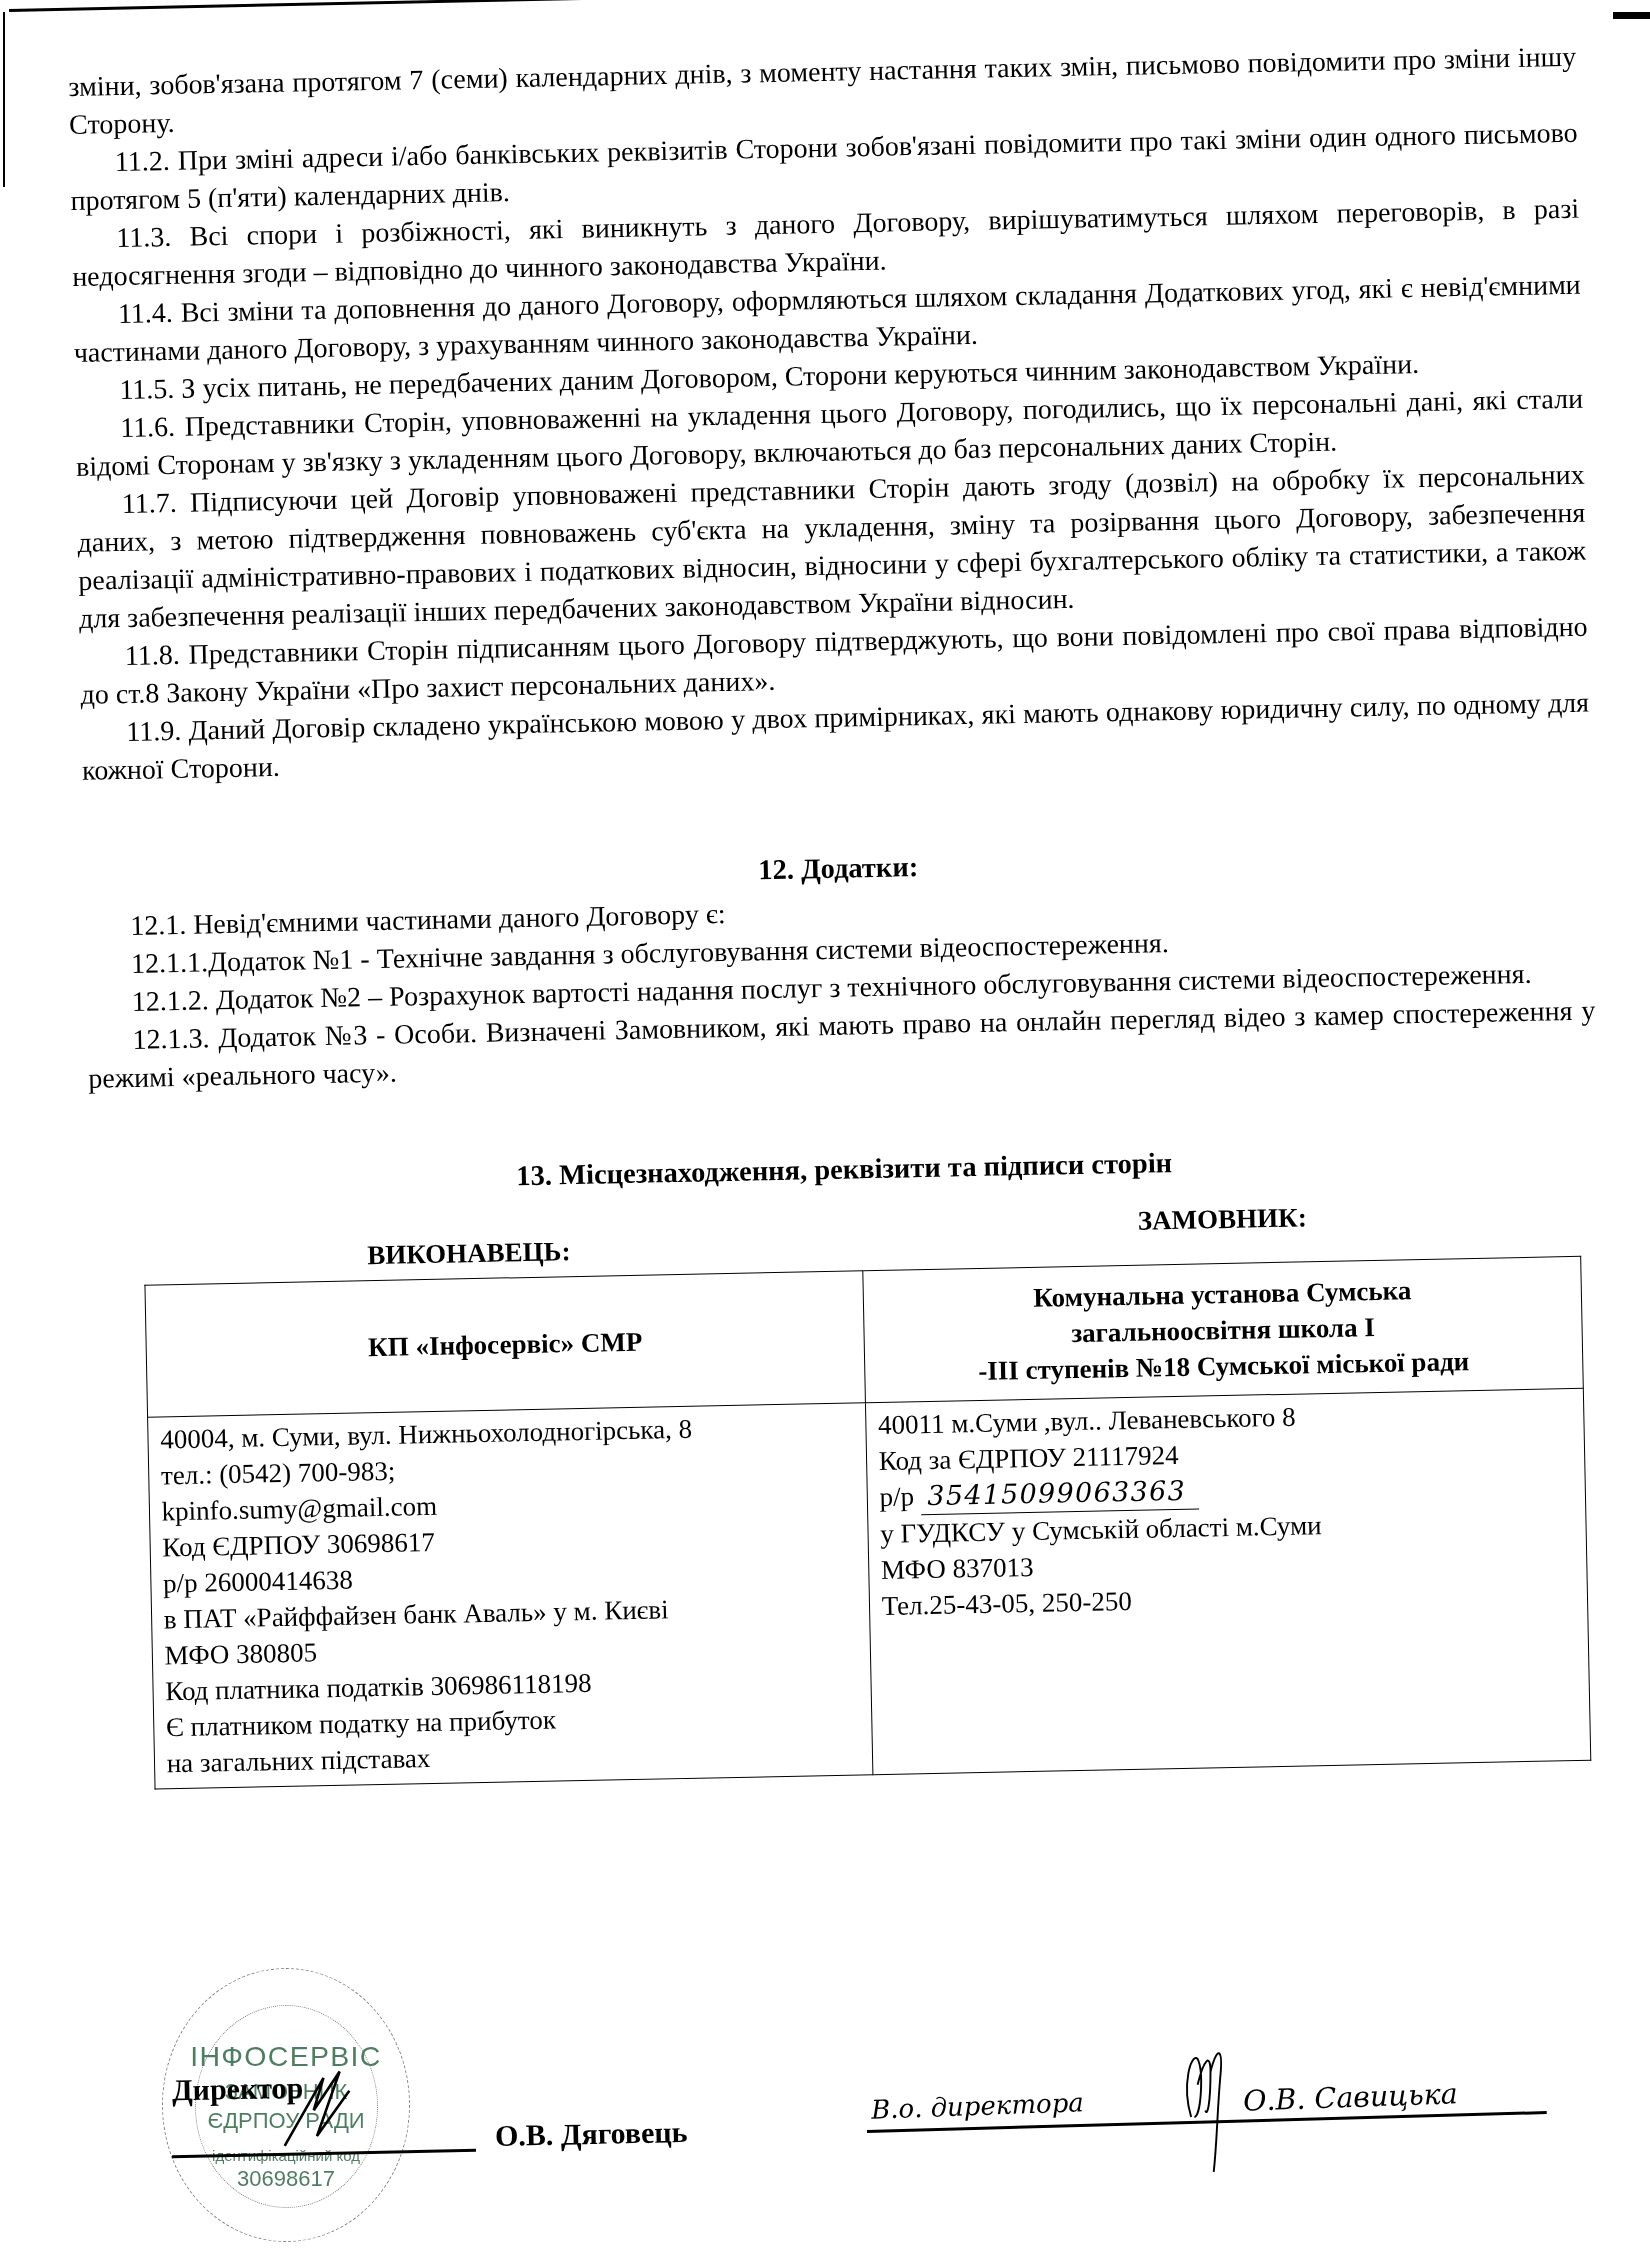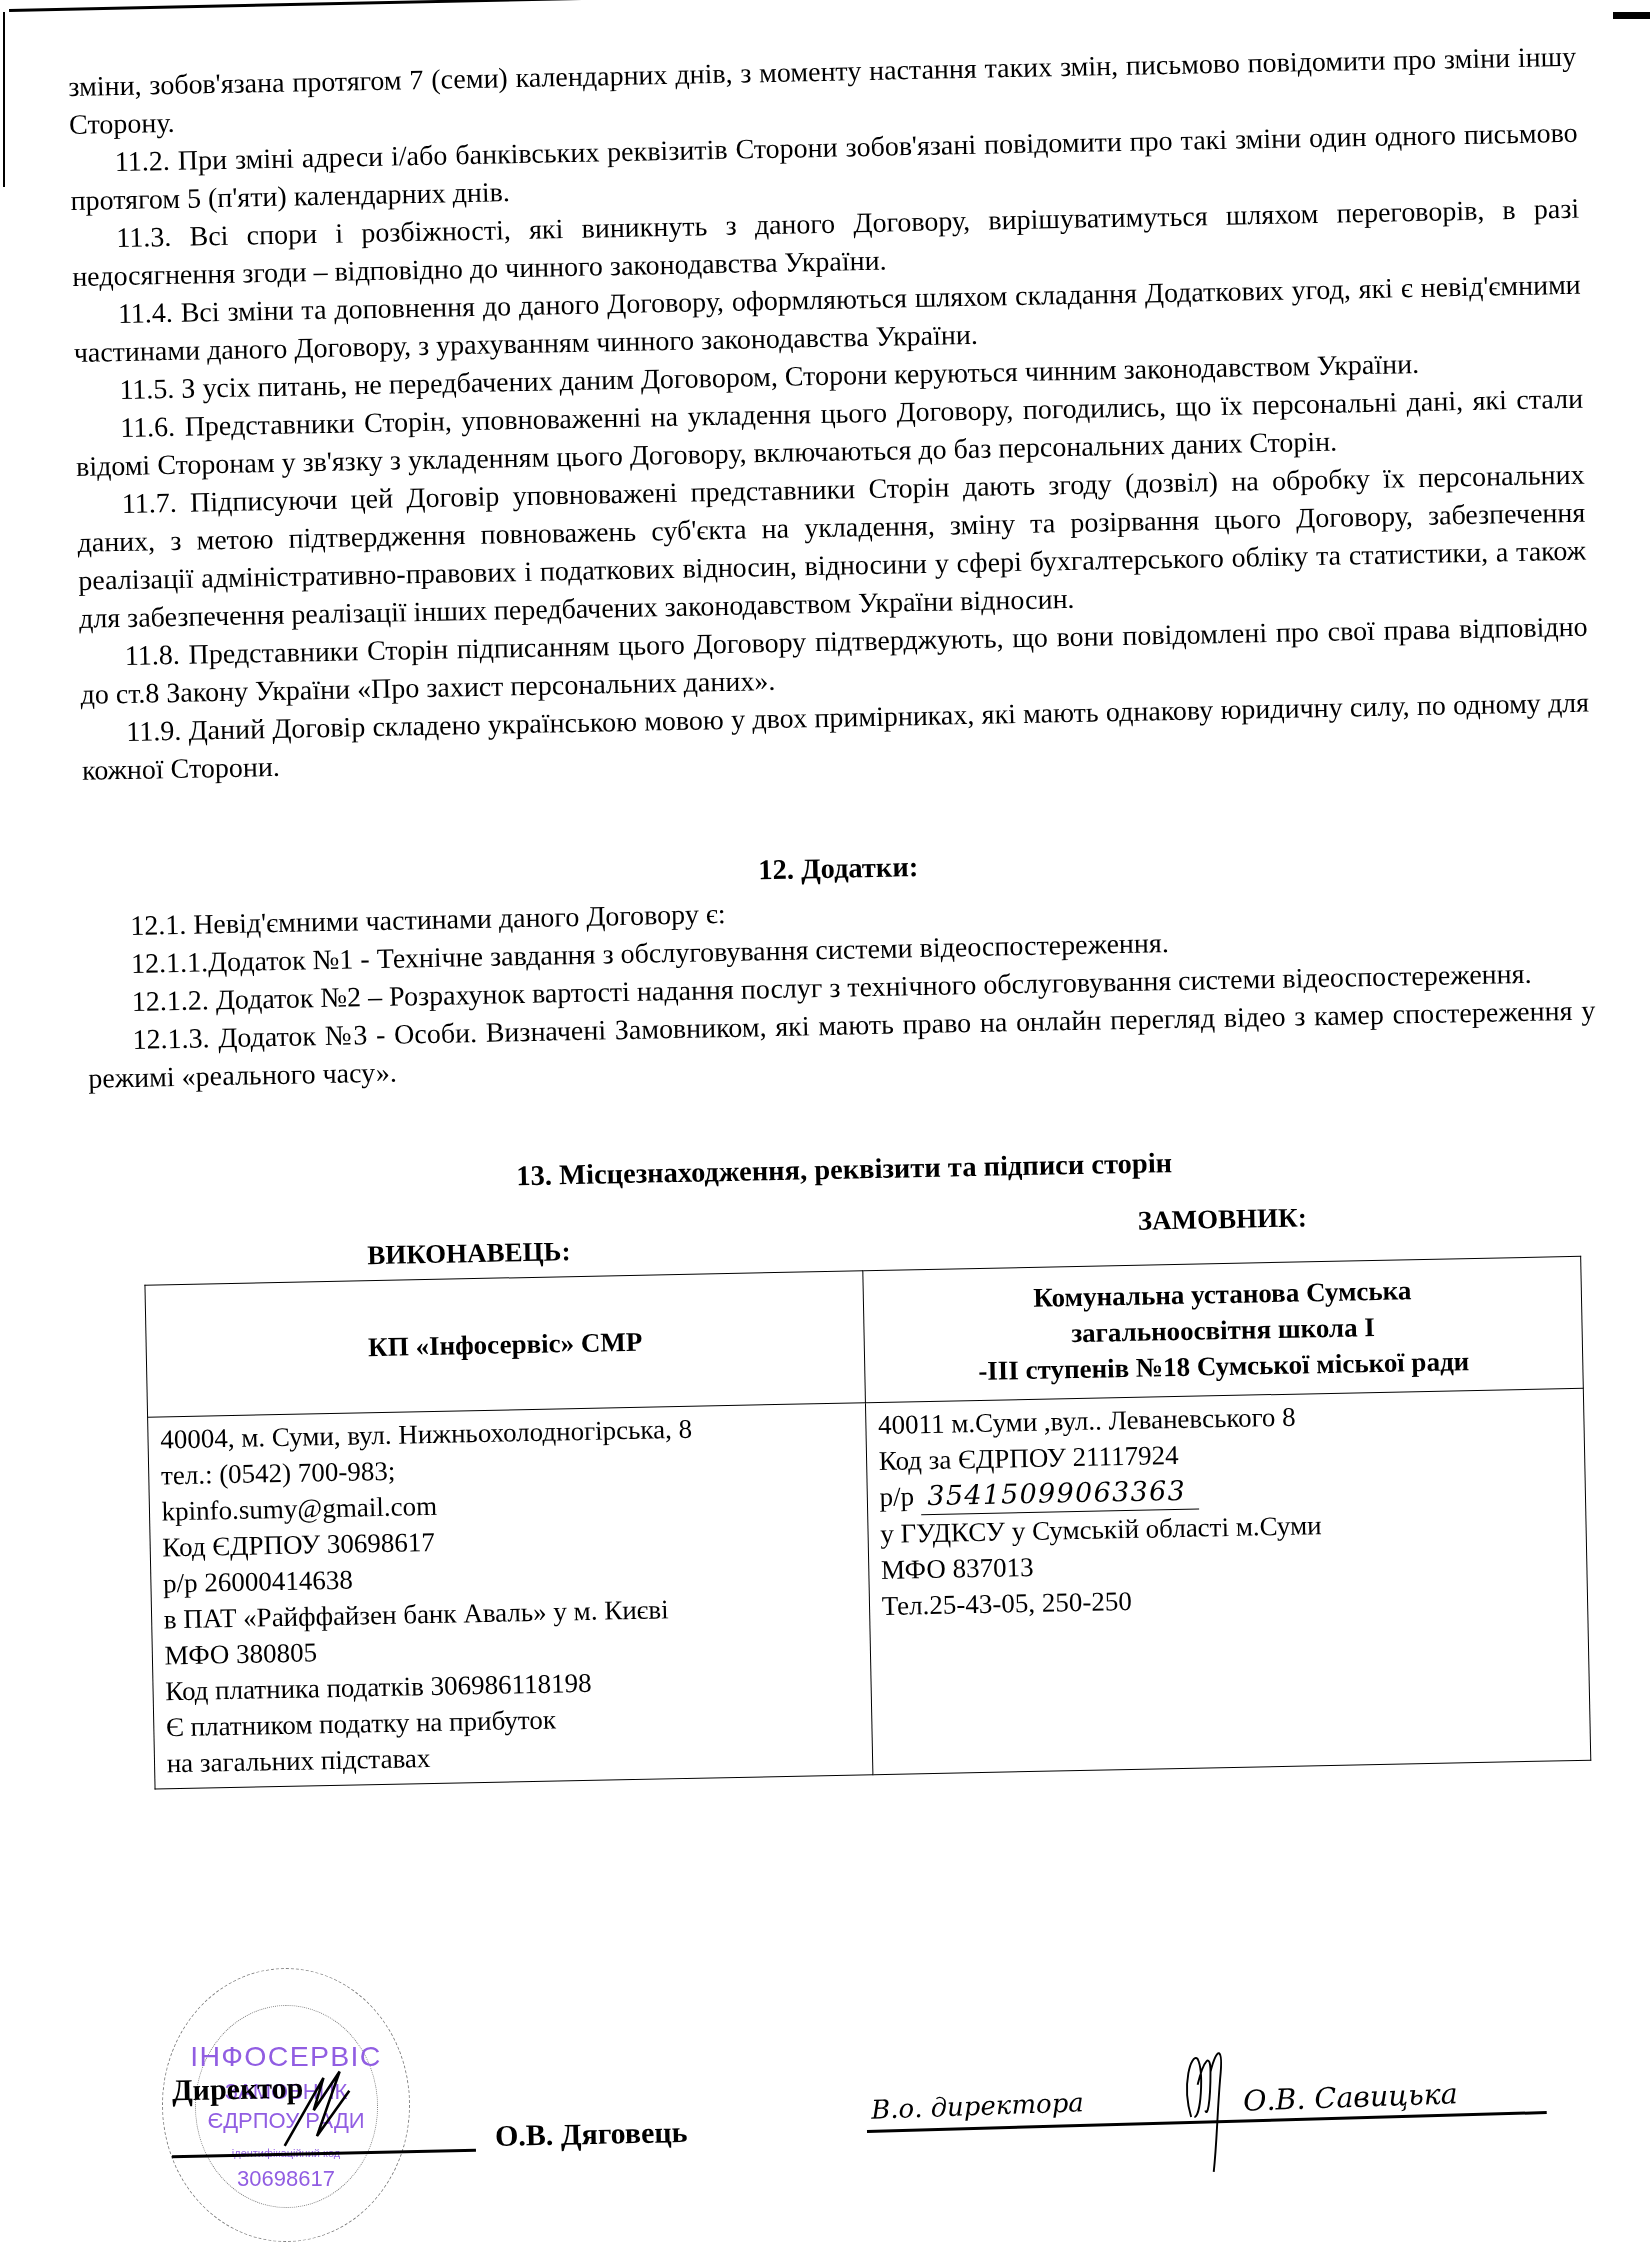--- a/index.html
+++ b/index.html
@@ -50,26 +50,26 @@
   .stamp {
     position: absolute; left: 162px; top: 1968px; width: 246px; height: 272px;
     border: 1.9px dashed #555; border-radius: 50%; opacity: 0.75;
   }
   .stamp-inner {
     position: absolute; left: 32px; top: 36px; width: 181px; height: 201px;
     border: 1.3px dotted #555; border-radius: 50%;
   }
   .stamp-text {
     position: absolute; left: 0; width: 100%; text-align: center;
-    font-family: "Liberation Sans", sans-serif; color: #6d28d9; font-size: 22px;
+    font-family: "Liberation Sans", sans-serif; color: #14532d; font-size: 22px;
   }
   .stamp-text.t1 { top: 71px; font-size: 28.5px; letter-spacing: 1.3px; }
   .stamp-text.t2 { top: 110px; }
   .stamp-text.t3 { top: 139px; }
-  .stamp-text.t4 { top: 178px; font-size: 11px; }
+  .stamp-text.t4 { top: 178px; font-size: 15px; }
   .stamp-text.t5 { top: 197px; }
   .director-label {
     position: absolute; left: 172px; top: 2072px; font-weight: bold; font-size: 30px;
     transform: rotate(-1.2deg);
   }
   .exec-sign-line {
     position: absolute; left: 172px; top: 2152px; width: 304px; height: 0;
     border-top: 3.2px solid #000; transform: rotate(-1.2deg);
   }
   .exec-scribble {

